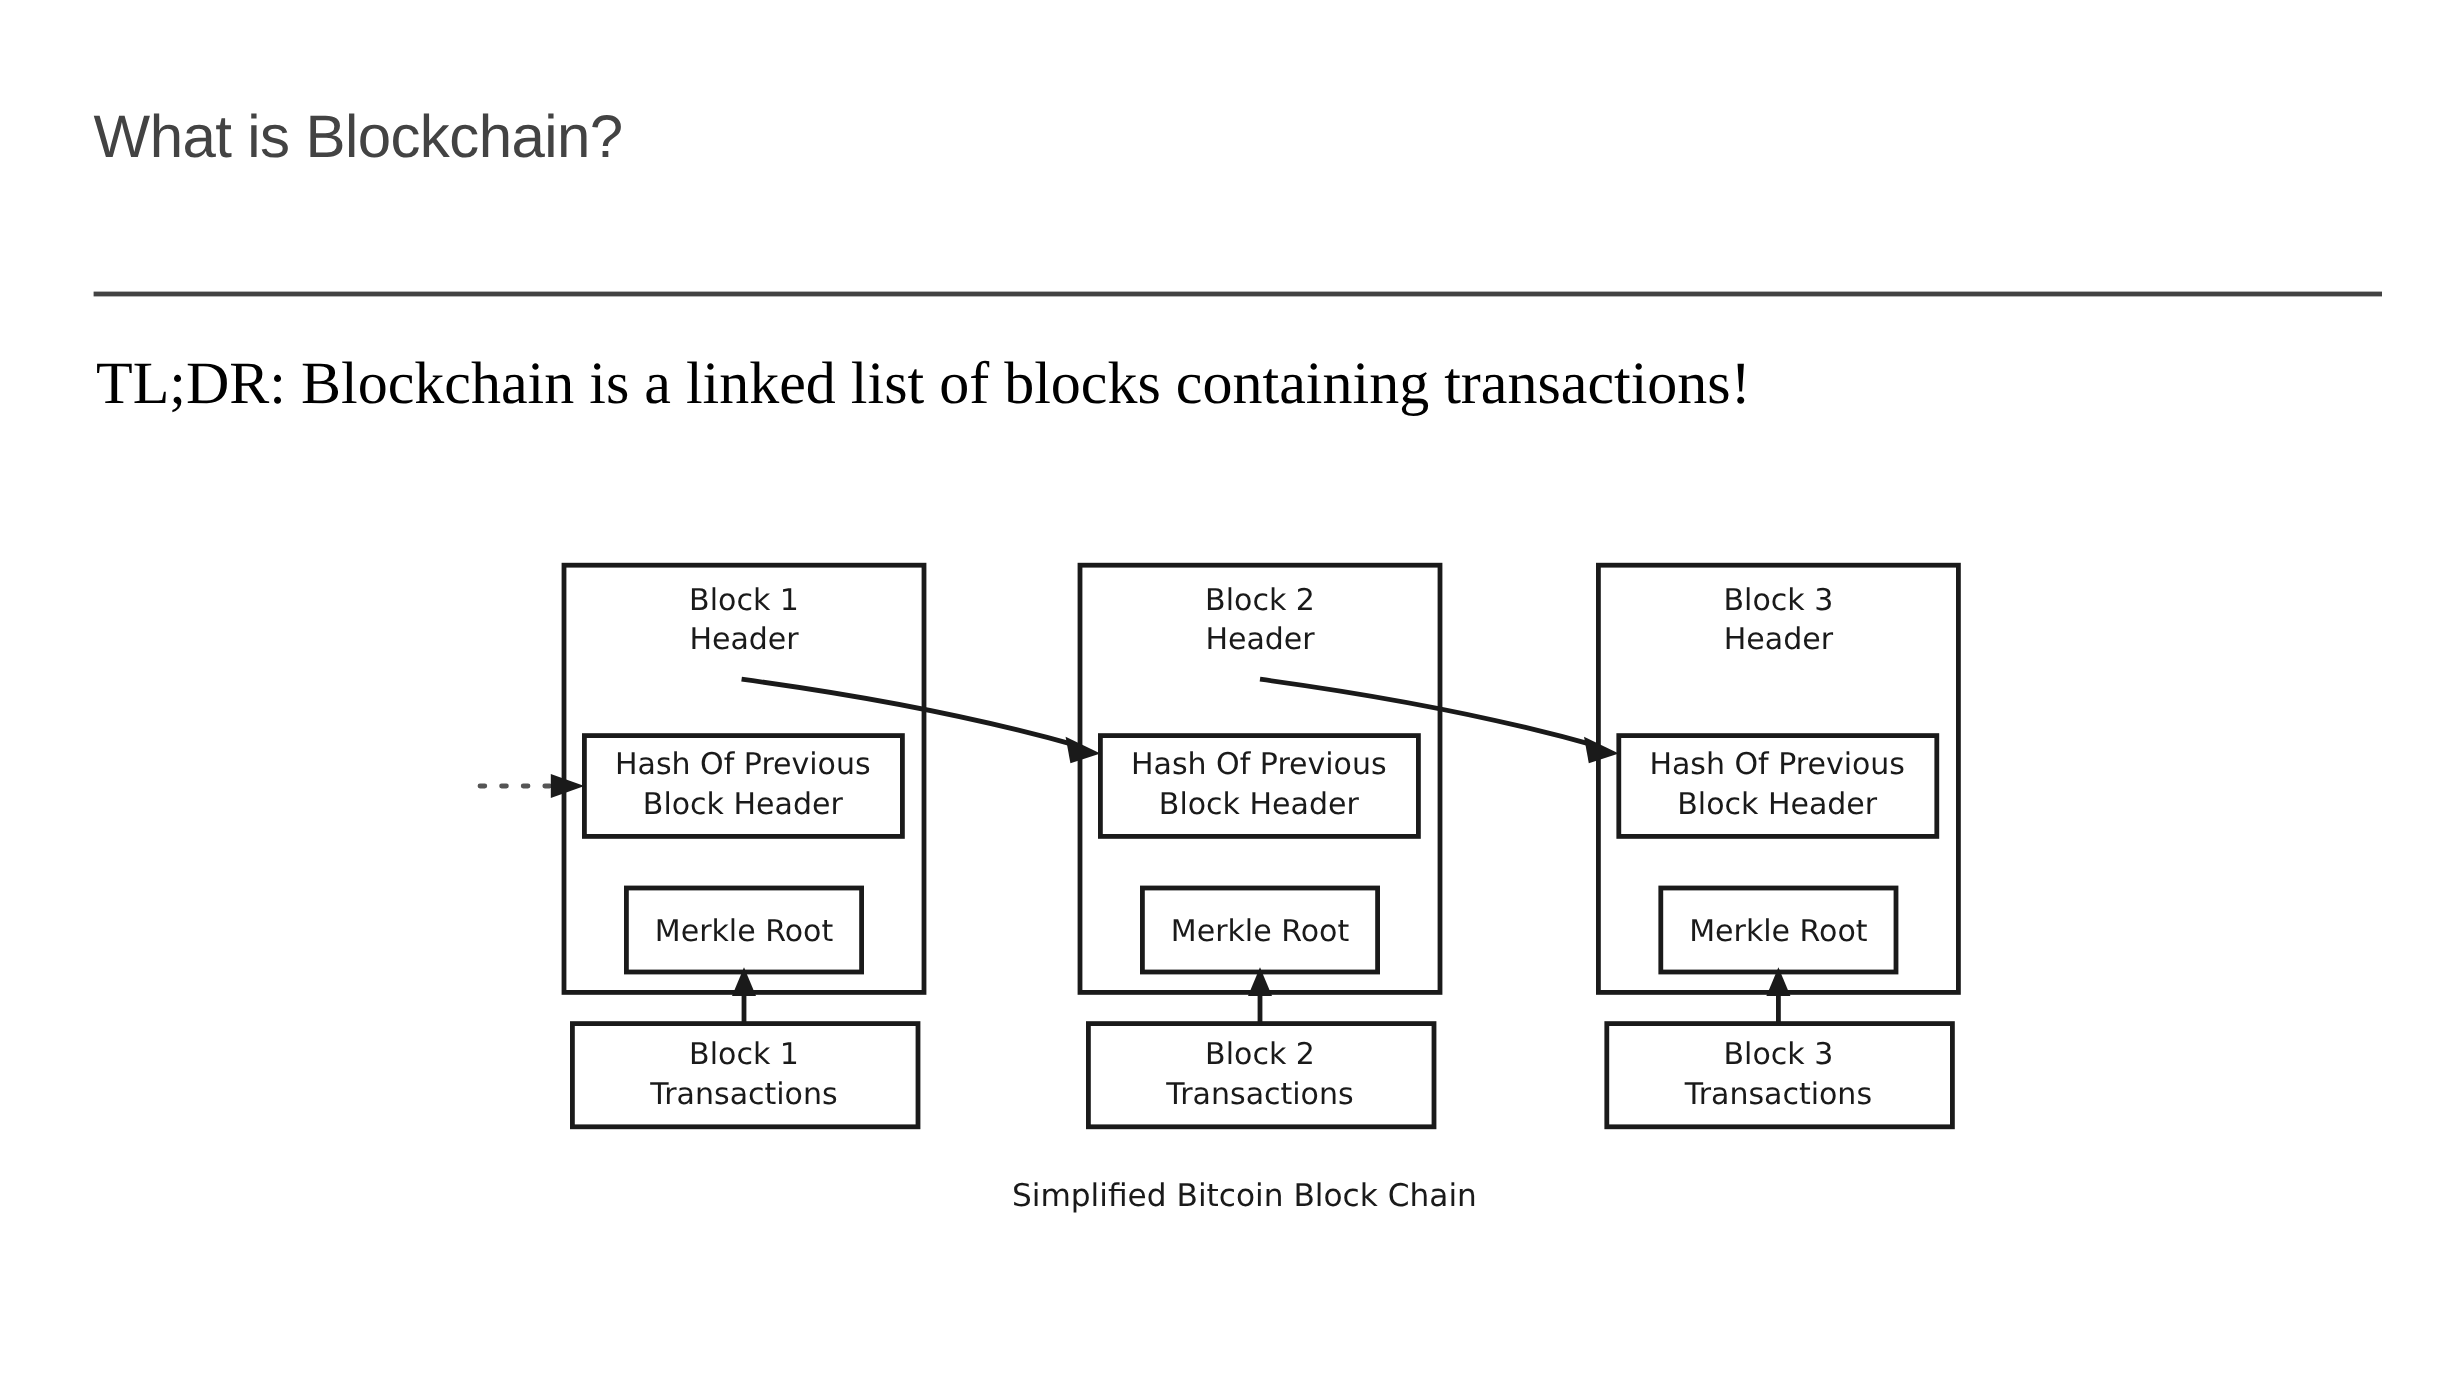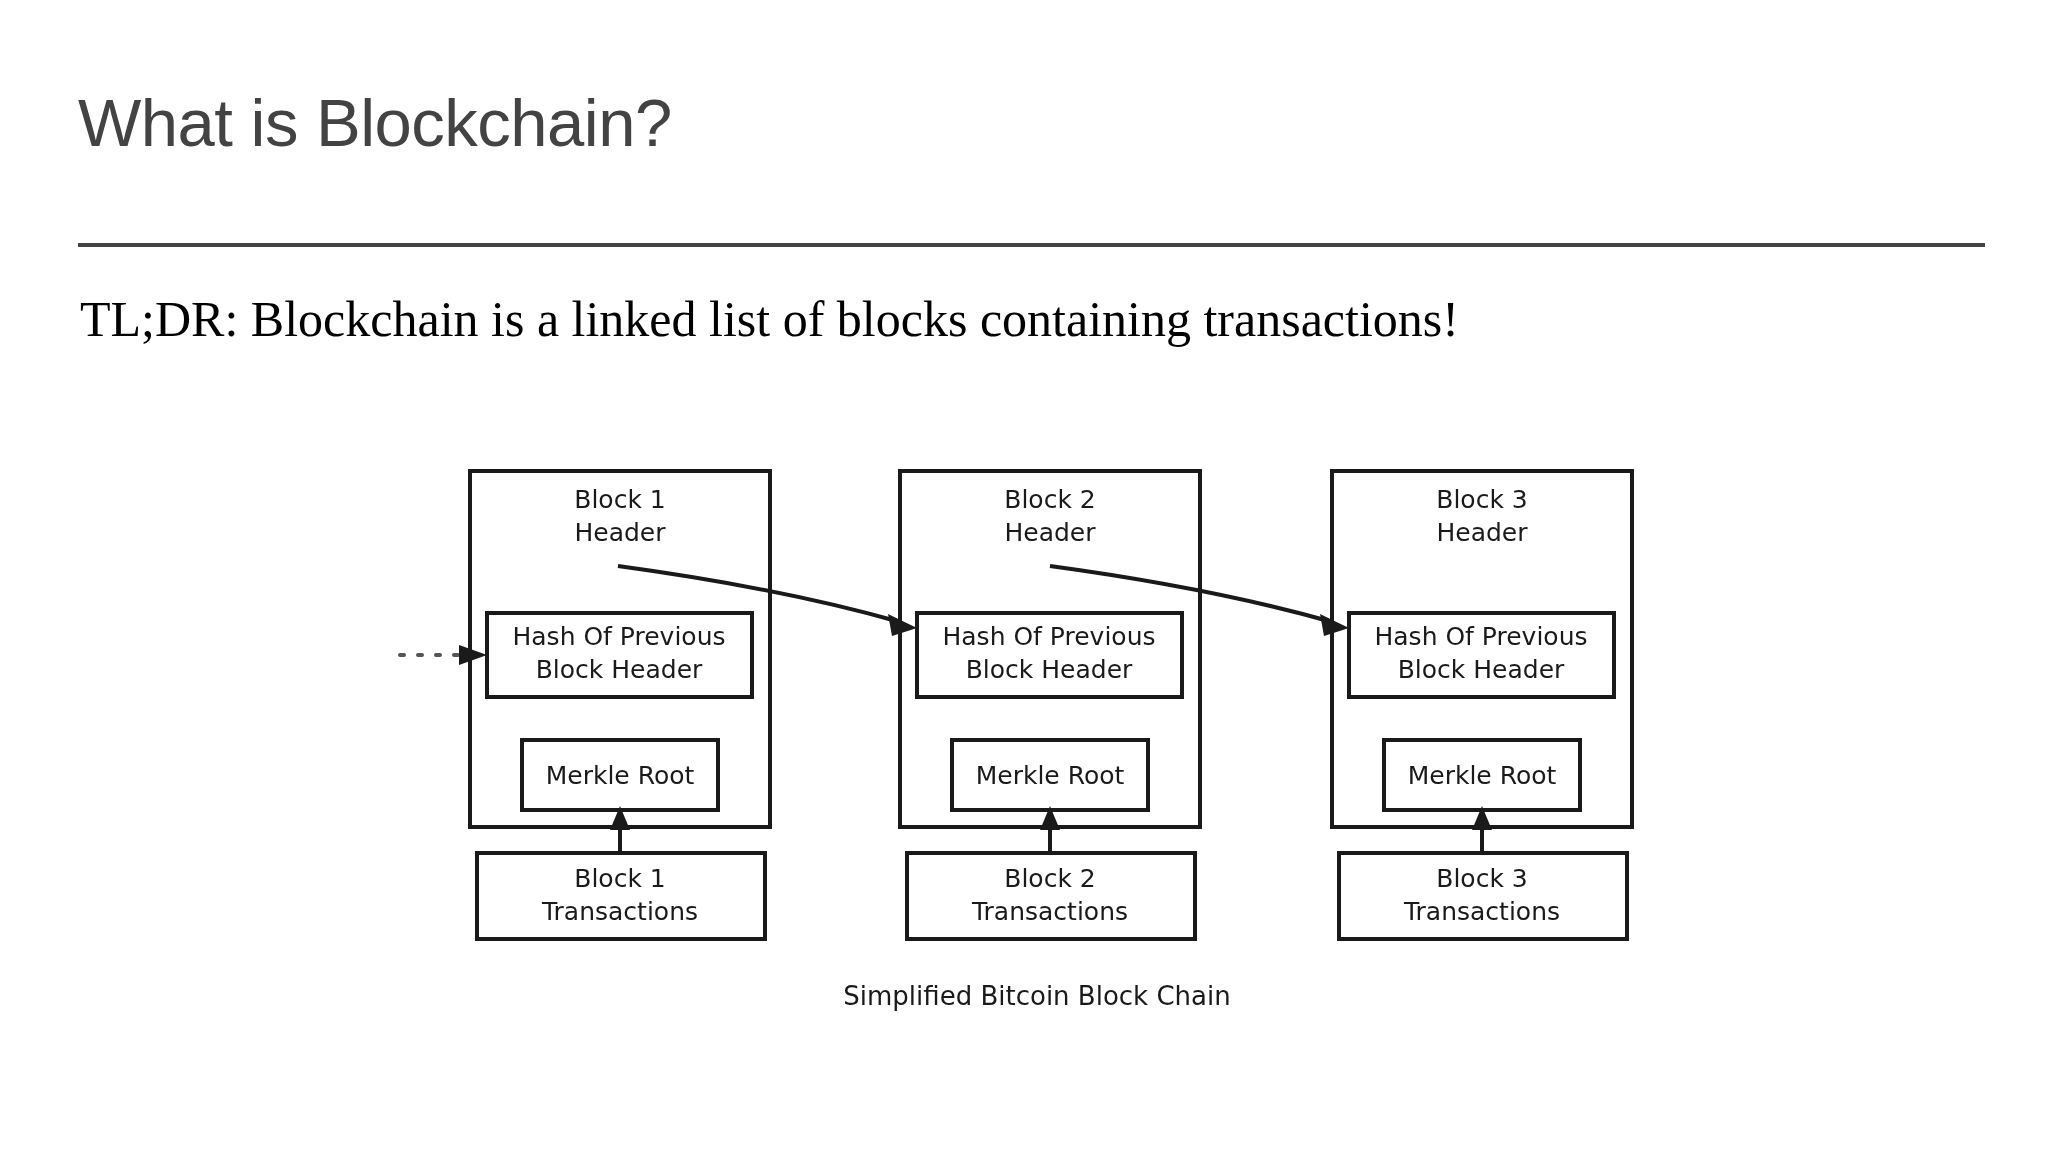--- a/index.html
+++ b/index.html
@@ -15,21 +15,21 @@
     font-family: "Liberation Sans", sans-serif;
     -webkit-font-smoothing: antialiased;
   }
 
   
   #slide-title {
     position: absolute;
     left: 78px;
     top: 88px;
     font-family: "Liberation Sans", sans-serif;
-    font-size: 67px;
+    font-size: 50px;
     font-weight: 400;
     color: #434343;
     letter-spacing: -0.5px;
     line-height: 1.05;
     white-space: nowrap;
   }
   #title-rule {
     position: absolute;
     left: 78px;
     top: 243px;

